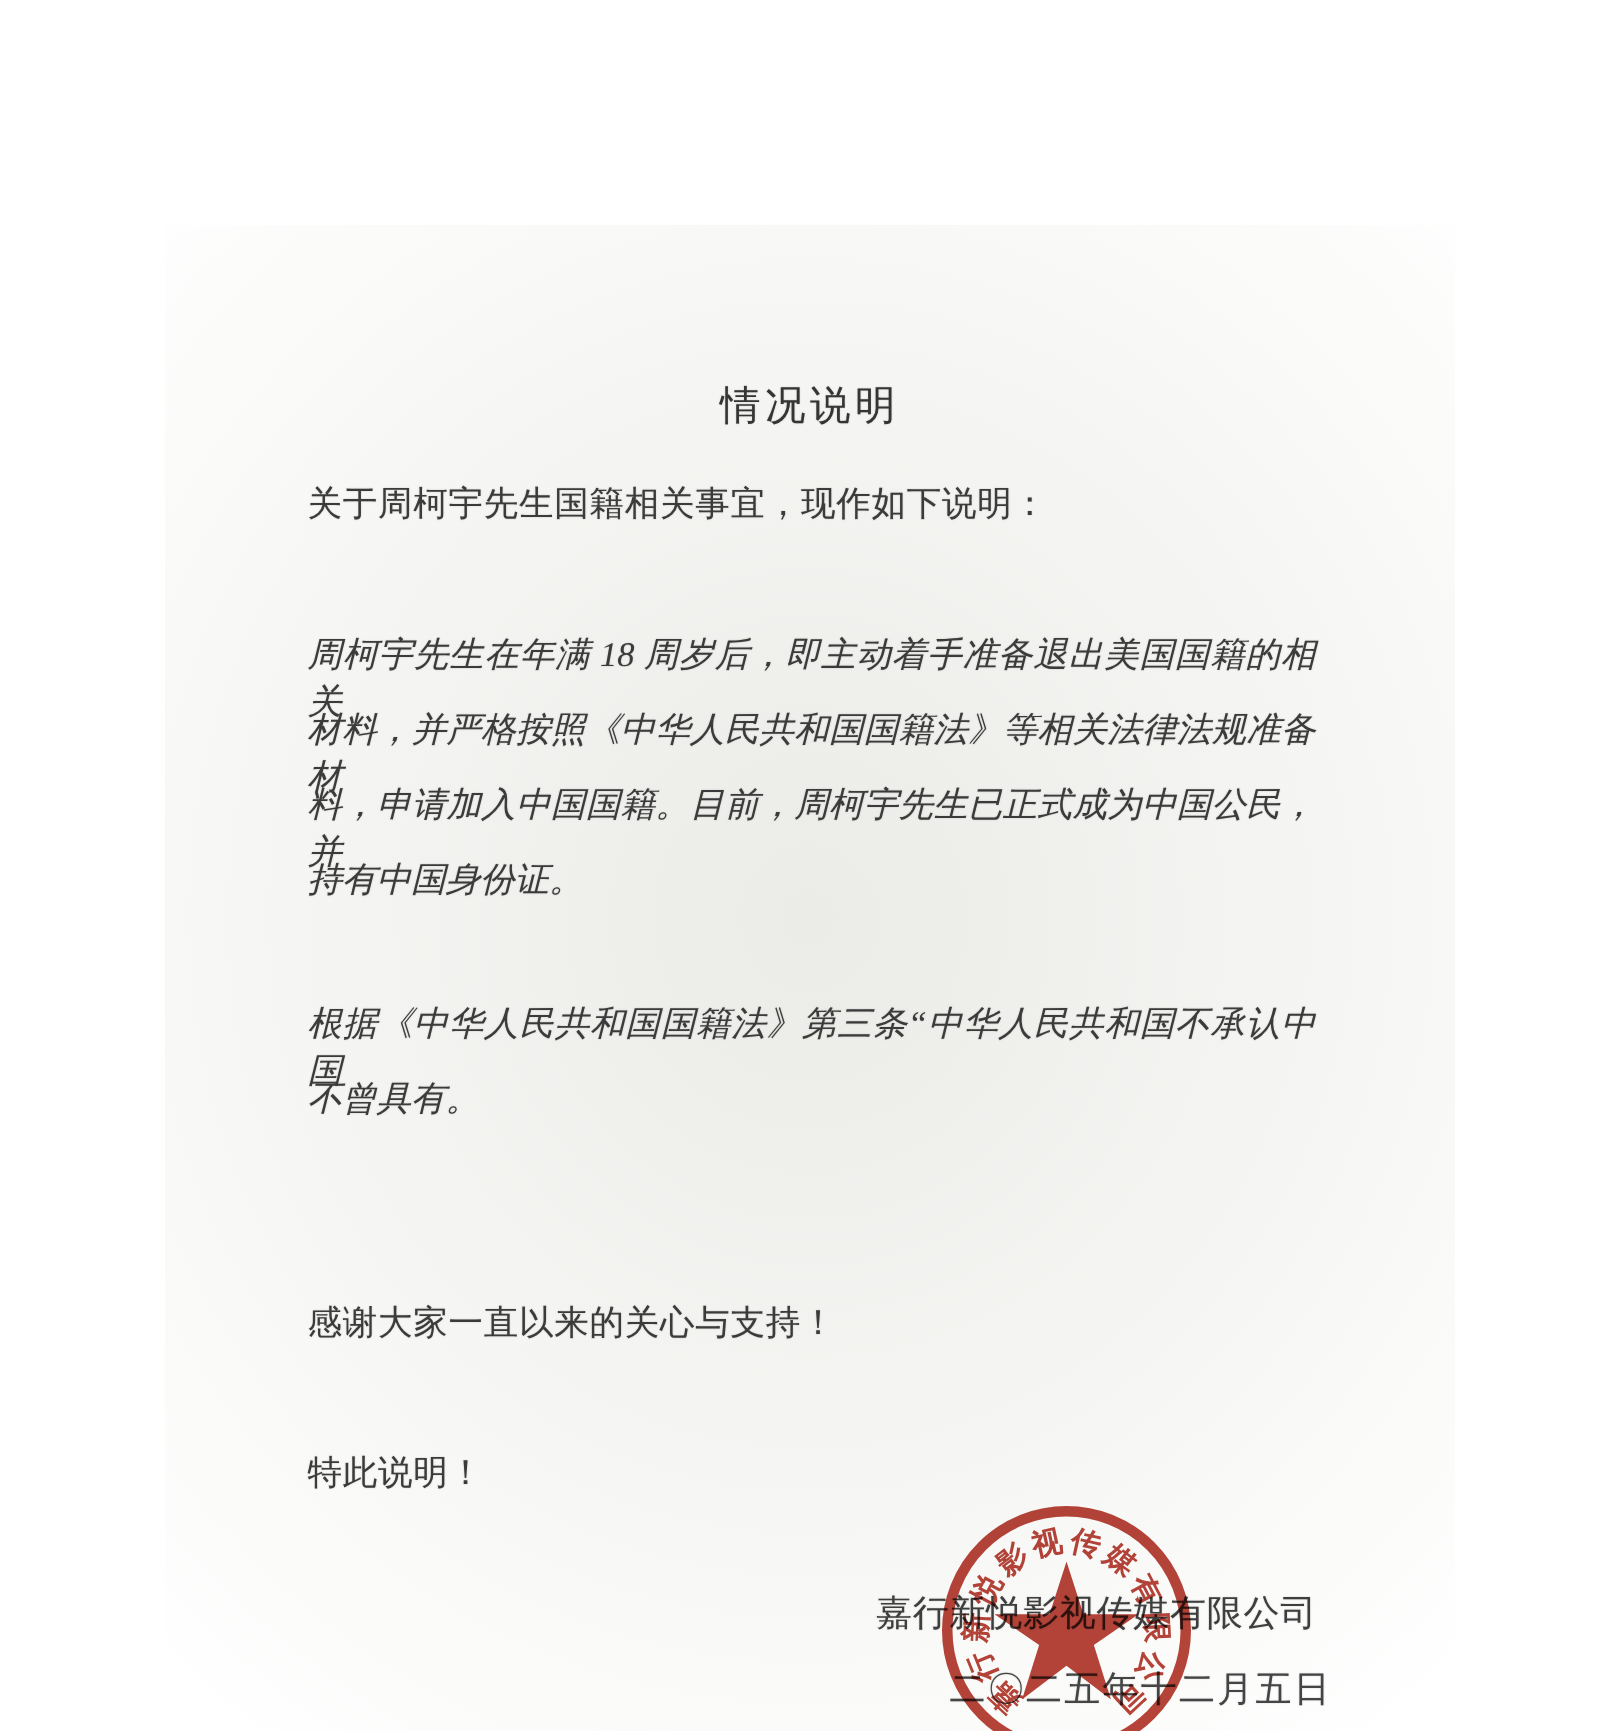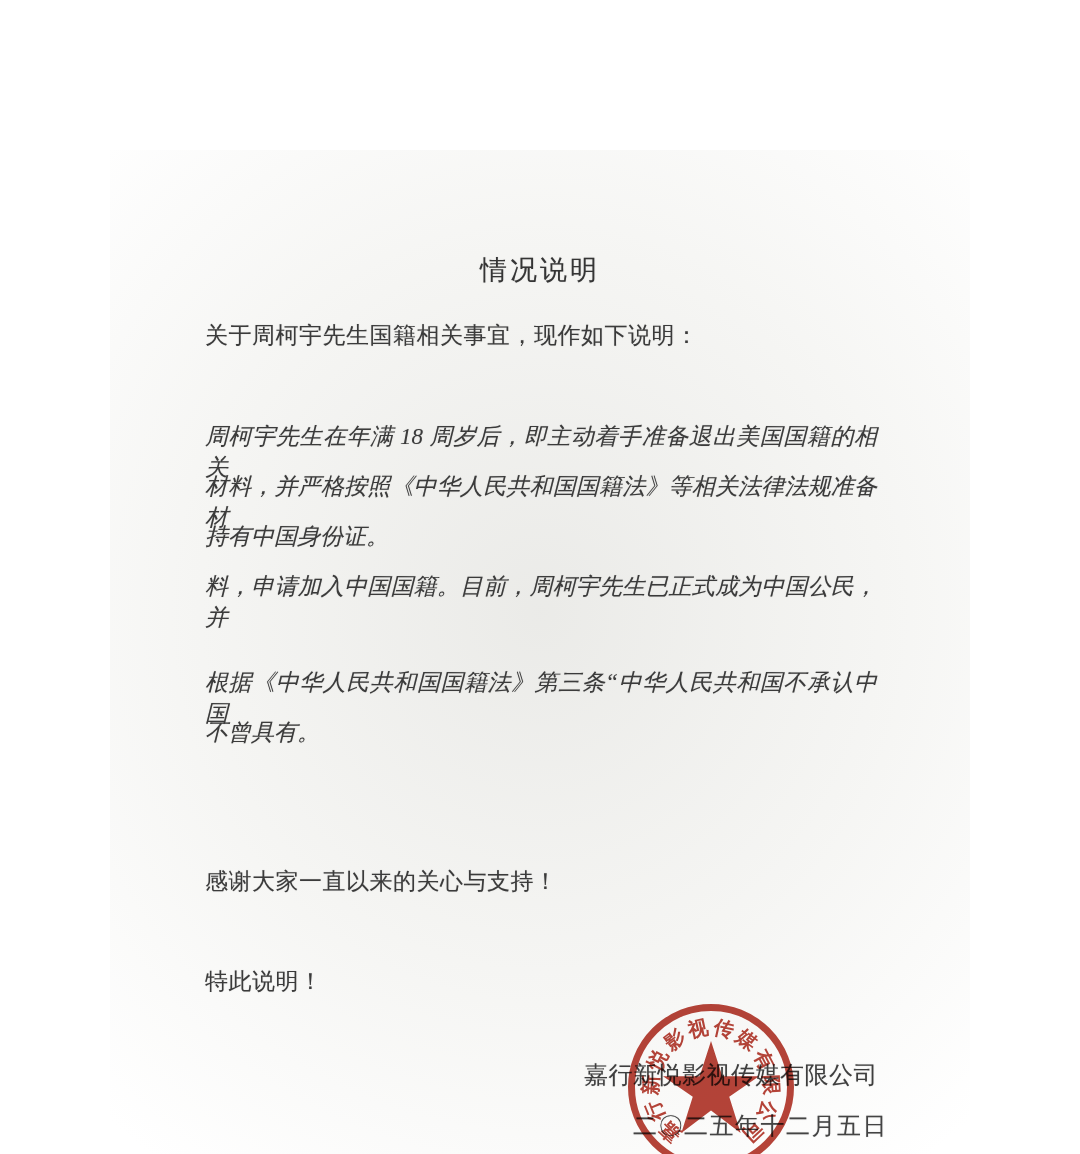--- a/index.html
+++ b/index.html
@@ -58,22 +58,22 @@
 <div class="page">
   <div class="shade"></div>
 
   <div class="title doc-text">情况说明</div>
 
   <div class="intro doc-text">关于周柯宇先生国籍相关事宜，现作如下说明：</div>
 
   <div class="para p2 doc-text">
     <div class="line full">周柯宇先生在年满 18 周岁后，即主动着手准备退出美国国籍的相关</div>
     <div class="line full">材料，并严格按照《中华人民共和国国籍法》等相关法律法规准备材</div>
+    <div class="line full">料，申请加入中国国籍。目前，周柯宇先生已正式成为中国公民，并</div>
     <div class="line">持有中国身份证。</div>
-    <div class="line full">料，申请加入中国国籍。目前，周柯宇先生已正式成为中国公民，并</div>
   </div>
 
   <div class="para p3 doc-text">
     <div class="line full">根据《中华人民共和国国籍法》第三条“中华人民共和国不承认中国</div>
     <div class="line">不曾具有。</div>
   </div>
 
   <div class="thanks doc-text">感谢大家一直以来的关心与支持！</div>
 
   <div class="closing doc-text">特此说明！</div>

